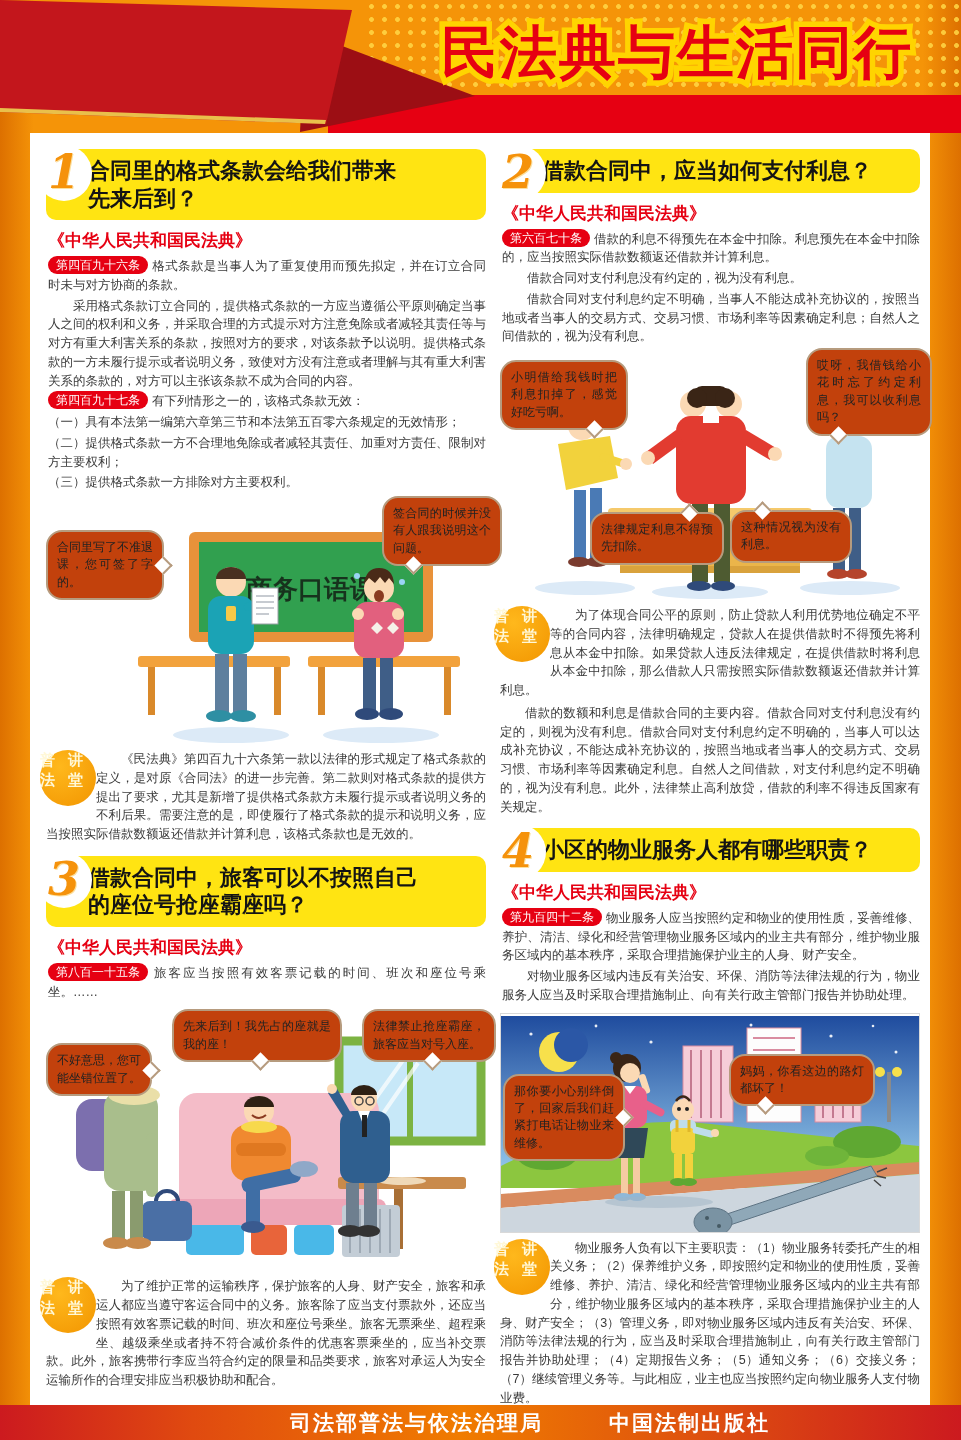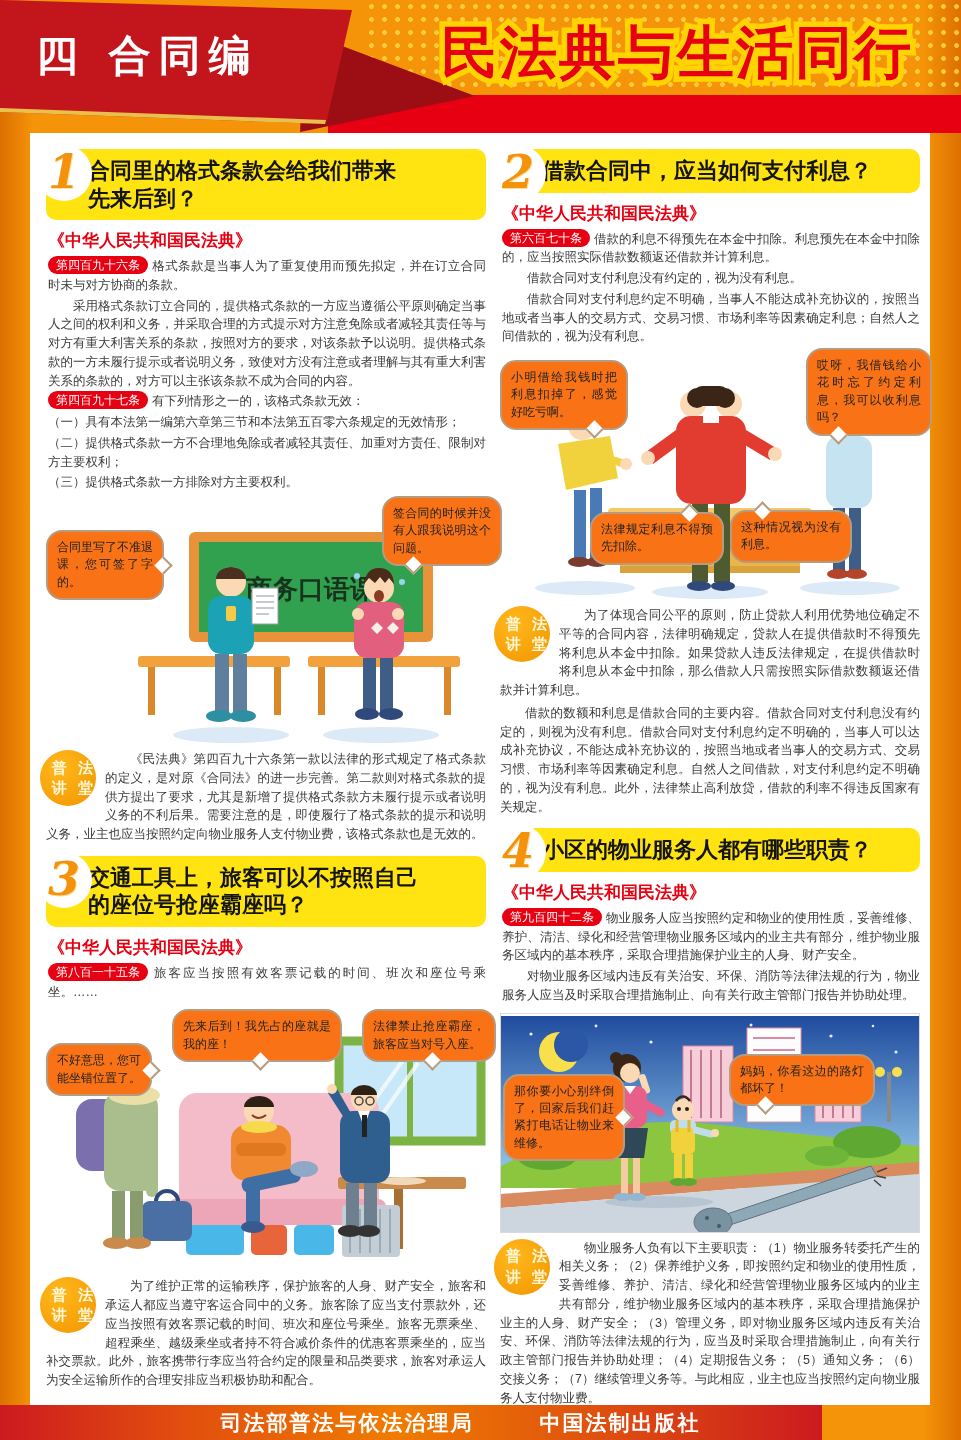--- a/index.html
+++ b/index.html
@@ -37,64 +37,63 @@
   .law-head{color:#e60012;font:bold 17px/1.3 "Liberation Serif",serif;margin:4px 0 5px 2px;}
   .law p{margin:0 0 2px 2px;font-size:12.5px;line-height:1.5;color:#3a3a3a;text-align:justify;}
   .law p.ind{text-indent:2em;}
   .badge{display:inline-block;background:#e60012;color:#fff;border-radius:10px;
     padding:0 8px;font-size:12px;line-height:18px;font-weight:normal;margin-right:4px;
     position:relative;top:-1px;}
   
   .illo{position:relative;margin:8px 0 6px 0;}
   .illo svg{position:absolute;left:0;bottom:0;}
   .framed{border:1px solid #d9d9d9;}
-  .bubble{position:absolute;background:#f97316;border:2px solid #b69b7e;border-radius:16px;
+  .bubble{position:absolute;background:#c2410c;border:2px solid #b69b7e;border-radius:16px;
     padding:7px 9px;font:12px/1.45 "DejaVu Serif",serif;color:#222;z-index:5;text-align:justify;}
   .bubble::after{content:"";position:absolute;width:11px;height:11px;background:#fff;}
   .tail-r::after{right:-8px;top:50%;margin-top:-6px;border-top:2px solid #b69b7e;
     border-right:2px solid #b69b7e;transform:rotate(45deg);}
   .tail-bl::after{bottom:-8px;left:20%;border-left:2px solid #b69b7e;
     border-bottom:2px solid #b69b7e;transform:rotate(-45deg);}
   .tail-br::after{bottom:-8px;right:20%;border-right:2px solid #b69b7e;
     border-bottom:2px solid #b69b7e;transform:rotate(45deg);}
   .tail-tl::after{top:-8px;left:20%;border-left:2px solid #b69b7e;
     border-top:2px solid #b69b7e;transform:rotate(45deg);}
   .tail-tr::after{top:-8px;right:20%;border-right:2px solid #b69b7e;
     border-top:2px solid #b69b7e;transform:rotate(-45deg);}
   .tail-b::after{bottom:-8px;left:48%;border-right:2px solid #b69b7e;
     border-bottom:2px solid #b69b7e;transform:rotate(45deg);}
   
   .pufa{margin:4px 0 12px 0;overflow:visible;}
-  .pufa-badge{float:left;width:56px;height:56px;border-radius:50%;margin:0 9px 2px -6px;
+  .pufa-badge{float:left;width:56px;height:56px;border-radius:50%;margin:0 0 2px -6px;
     background:radial-gradient(circle at 35% 30%,#ffb81c,#f29500);
-    color:#fff8d8;text-align:right;font:bold 15px/1.35 "DejaVu Serif",serif;
-    padding-top:0;display:flex;flex-direction:column;justify-content:center;letter-spacing:3px;}
+    color:#fff8d8;text-align:left;font:bold 15px/1.35 "DejaVu Serif",serif;
+    padding-top:0;display:flex;justify-content:center;letter-spacing:3px;}
   .pufa p{margin:0 0 4px 0;font-size:12.5px;line-height:1.5;color:#3a3a3a;
     text-align:justify;text-indent:2em;}
   
-  .footer{position:absolute;left:0;top:1405px;width:822px;height:35px;z-index:4;
+  .footer{position:absolute;left:0;top:1405px;width:961px;height:35px;z-index:4;
     background:linear-gradient(90deg,#cc1a1f 0%,#e04a10 20%,#f07c00 48%,#e0560d 70%,#cc1a1f 100%);
     display:flex;align-items:center;justify-content:center;gap:66px;padding-left:99px;box-sizing:border-box;}
   .footer span{color:#fff;font-weight:bold;font-size:21px;letter-spacing:2px;}
 </style>
 </head>
 <body>
 
 <div class="page">
 
   <div class="header">
     <div class="dots"></div>
     <div class="band"></div>
     <div class="ribbon">
       <svg width="490" height="145" viewBox="0 0 490 145">
         <polygon points="305,32 475,96 300,132" fill="#9c0e14"></polygon>
         <polygon points="0,0 352,10 326,124 0,112" fill="#c3161c"></polygon>
         <polygon points="0,108 326,120 325,124 0,112" fill="#e9c04b"></polygon>
       </svg>
-      <span class="ribbon-text">四 合同编</span>
     </div>
     <div class="main-title">
       <span class="stroke">民法典与生活同行</span>
       <span class="fill">民法典与生活同行</span>
     </div>
   </div>
 
   <div class="content">
 
     <div class="col col-l">
@@ -165,29 +164,29 @@
               <ellipse cx="345" cy="184" rx="12" ry="6" fill="#2f4a7a"></ellipse>
             </g>
           </svg>
         </div>
 
         <div class="pufa">
           <div class="pufa-badge">
             <span>普 法</span>
             <span>讲 堂</span>
           </div>
-          <p>《民法典》第四百九十六条第一款以法律的形式规定了格式条款的定义，是对原《合同法》的进一步完善。第二款则对格式条款的提供方提出了要求，尤其是新增了提供格式条款方未履行提示或者说明义务的不利后果。需要注意的是，即使履行了格式条款的提示和说明义务，业主也应当按照约定向物业服务人支付物业费，该格式条款也是无效的。</p>
+          <p>《民法典》第四百九十六条第一款以法律的形式规定了格式条款的定义，是对原《合同法》的进一步完善。第二款则对格式条款的提供方提出了要求，尤其是新增了提供格式条款方未履行提示或者说明义务的不利后果。需要注意的是，即使履行了格式条款的提示和说明义务，应当按照实际借款数额返还借款并计算利息，该格式条款也是无效的。</p>
         </div>
       </div>
 
       <div style="clear:both;">
         <div class="sec-head">
           <div class="sec-num">3</div>
           <div class="sec-title">
-            <span>交通工具上，旅客可以不按照自己</span><br>
+            <span>借款合同中，旅客可以不按照自己</span><br>
             <span>的座位号抢座霸座吗？</span>
           </div>
         </div>
         <div class="law">
           <div class="law-head">《中华人民共和国民法典》</div>
           <p><span class="badge">第八百一十五条</span><span>旅客应当按照有效客票记载的时间、班次和座位号乘坐。……</span></p>
         </div>
 
         <div class="illo" style="height:262px;">
           <div class="bubble tail-r" style="left:0;top:34px;width:84px;">不好意思，您可能坐错位置了。</div>

